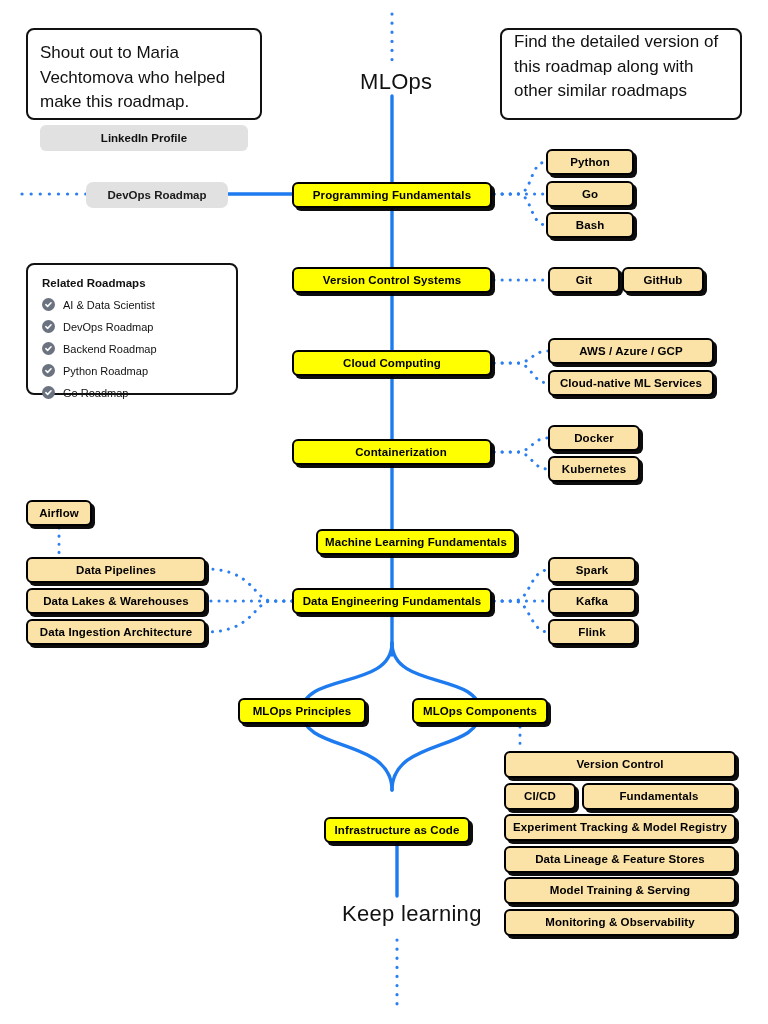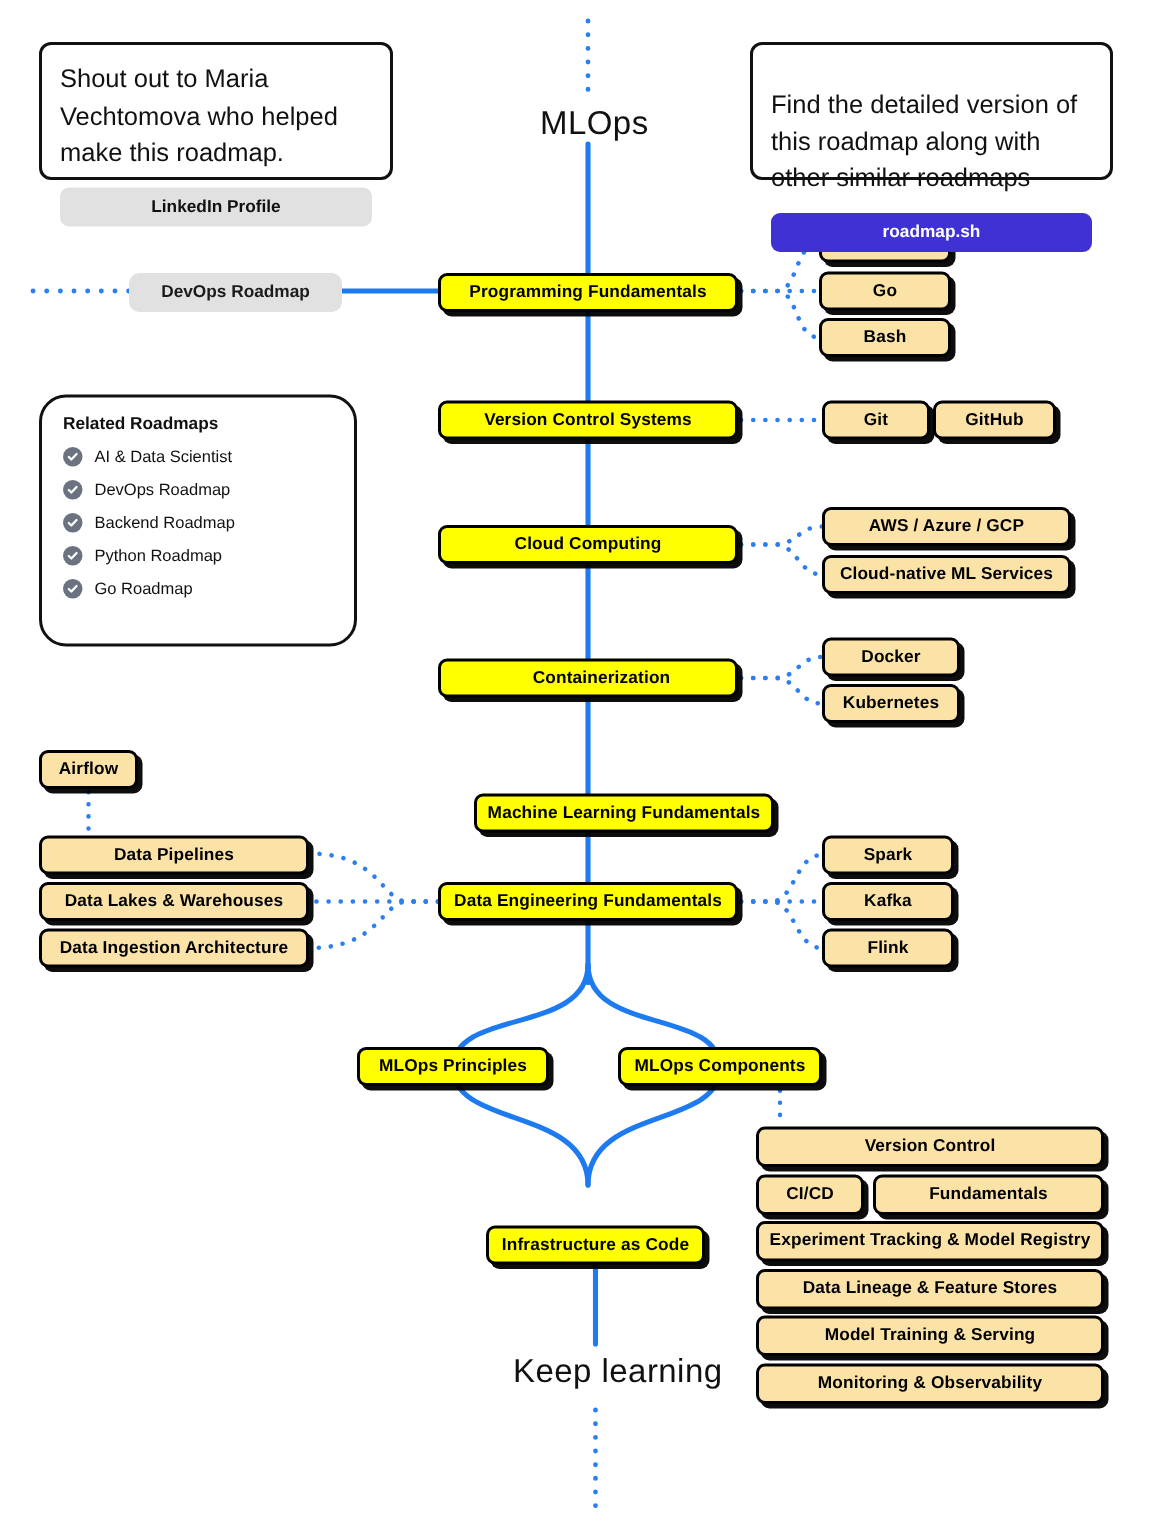--- a/index.html
+++ b/index.html
@@ -99,26 +99,25 @@
   </svg>
 
   <div class="bigtext" style="left:360px;top:69px;">MLOps</div>
   <div class="bigtext" style="left:342px;top:901px;">Keep learning</div>
 
   <div class="panel" style="left:26px;top:28px;width:236px;height:92px;padding:11px 12px;">
     <div class="panel-text">Shout out to Maria Vechtomova who helped make this roadmap.</div>
     <div class="cta grey" style="margin-top:10px;height:26px;">LinkedIn Profile</div>
   </div>
 
-  <div class="panel" style="left:500px;top:28px;width:242px;height:92px;padding:28px 12px;">
+  <div class="panel" style="left:500px;top:28px;width:242px;height:92px;padding:0 12px;">
     <div class="panel-text">Find the detailed version of this roadmap along with other similar roadmaps</div>
-    <div class="cta purple" style="margin-top:10px;height:26px;">roadmap.sh</div>
   </div>
 
-  <div class="panel" style="left:26px;top:263px;width:212px;height:168px;padding:12px 14px;border-radius:18px;">
+  <div class="panel" style="left:26px;top:263px;width:212px;height:132px;padding:12px 14px;">
     <div class="rr-title">Related Roadmaps</div>
 
     <div class="rr-row">
       <span class="tick">
         <svg width="9" height="9" viewBox="0 0 12 12">
             <path d="M2.5 6.2 L4.8 8.5 L9.4 3.6" fill="none" stroke="#ffffff" stroke-width="2" stroke-linecap="round" stroke-linejoin="round"></path>
           </svg>
       </span>
       <span class="rr-label">AI &amp; Data Scientist</span>
     </div>

